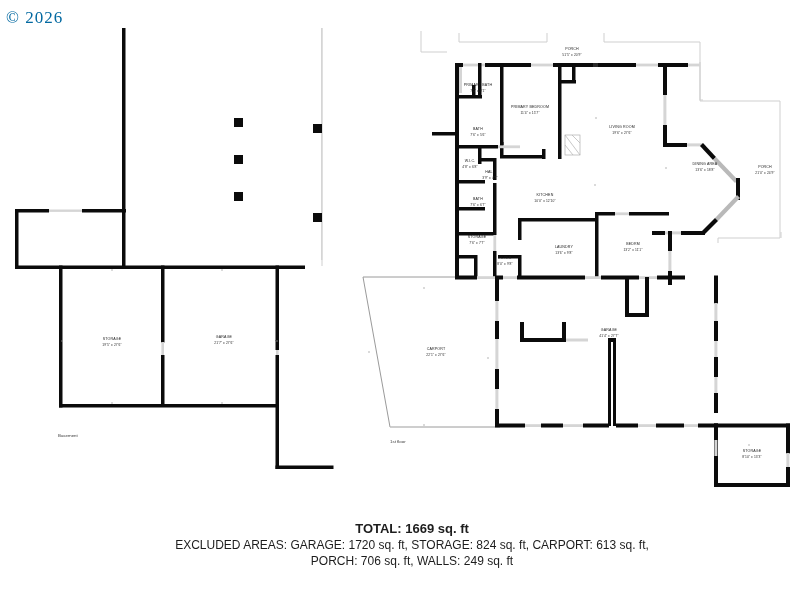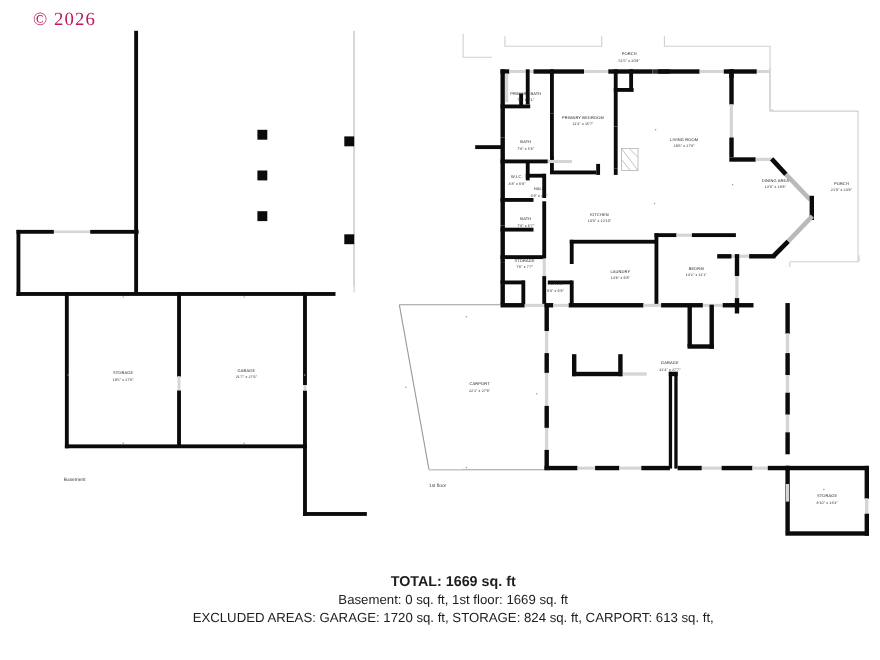--- a/index.html
+++ b/index.html
@@ -21,23 +21,22 @@
     background: #ffffff;
   }
 
   .watermark {
     position: absolute;
     left: 6px;
     top: 8px;
     font-family: "Liberation Serif", serif;
     font-size: 17px;
     letter-spacing: 1px;
-    color: #be185d;
+    color: #0369a1;
     user-select: none;
-    margin-left: 24px;
   }
 
   svg.plan {
     position: absolute;
     left: 0;
     top: 0;
     width: 800px;
     height: 600px;
   }
 
@@ -373,18 +372,18 @@
 
     <text class="rm" x="752" y="452">STORAGE</text>
     <text class="dim" x="752" y="458">8'10" x 13'3"</text>
 
     <text class="flr" x="390" y="443">1st floor</text>
   </svg>
 
   <div id="footer">
     <div class="clip">
       <div class="f-total">TOTAL: 1669 sq. ft</div>
-      <div class="f-line">Basement: 0 sq. ft, 1st floor: 1669 sq. ft</div>
       <div class="f-line">EXCLUDED AREAS: GARAGE: 1720 sq. ft, STORAGE: 824 sq. ft, CARPORT: 613 sq. ft,</div>
+      <div class="f-line">PORCH: 706 sq. ft, WALLS: 249 sq. ft</div>
     </div>
   </div>
 
 </div>
 
 </body></html>

